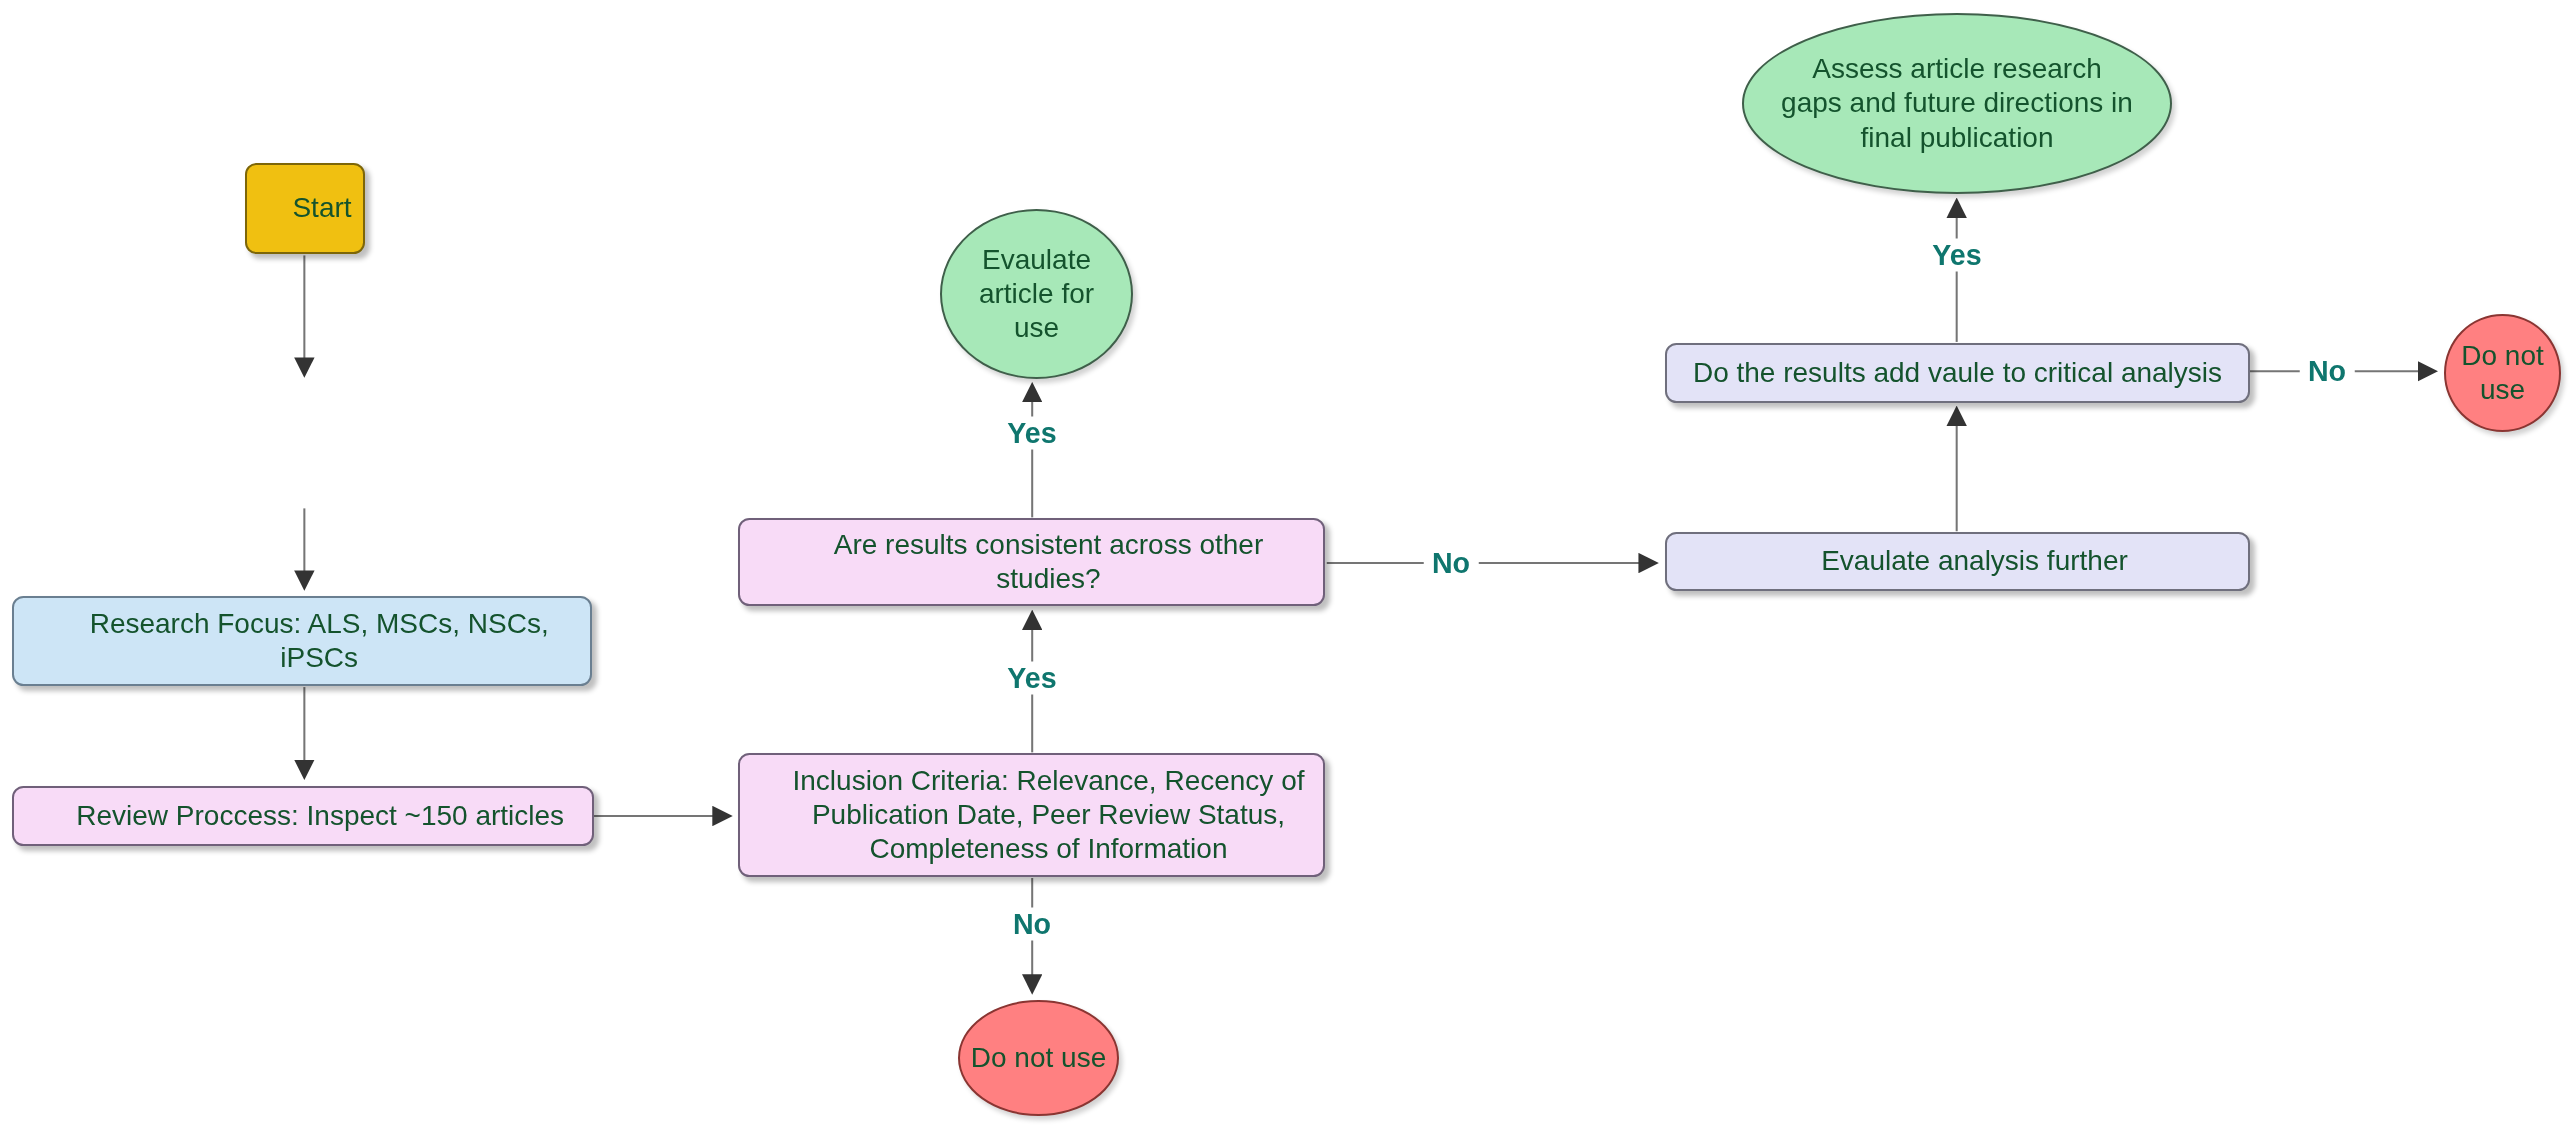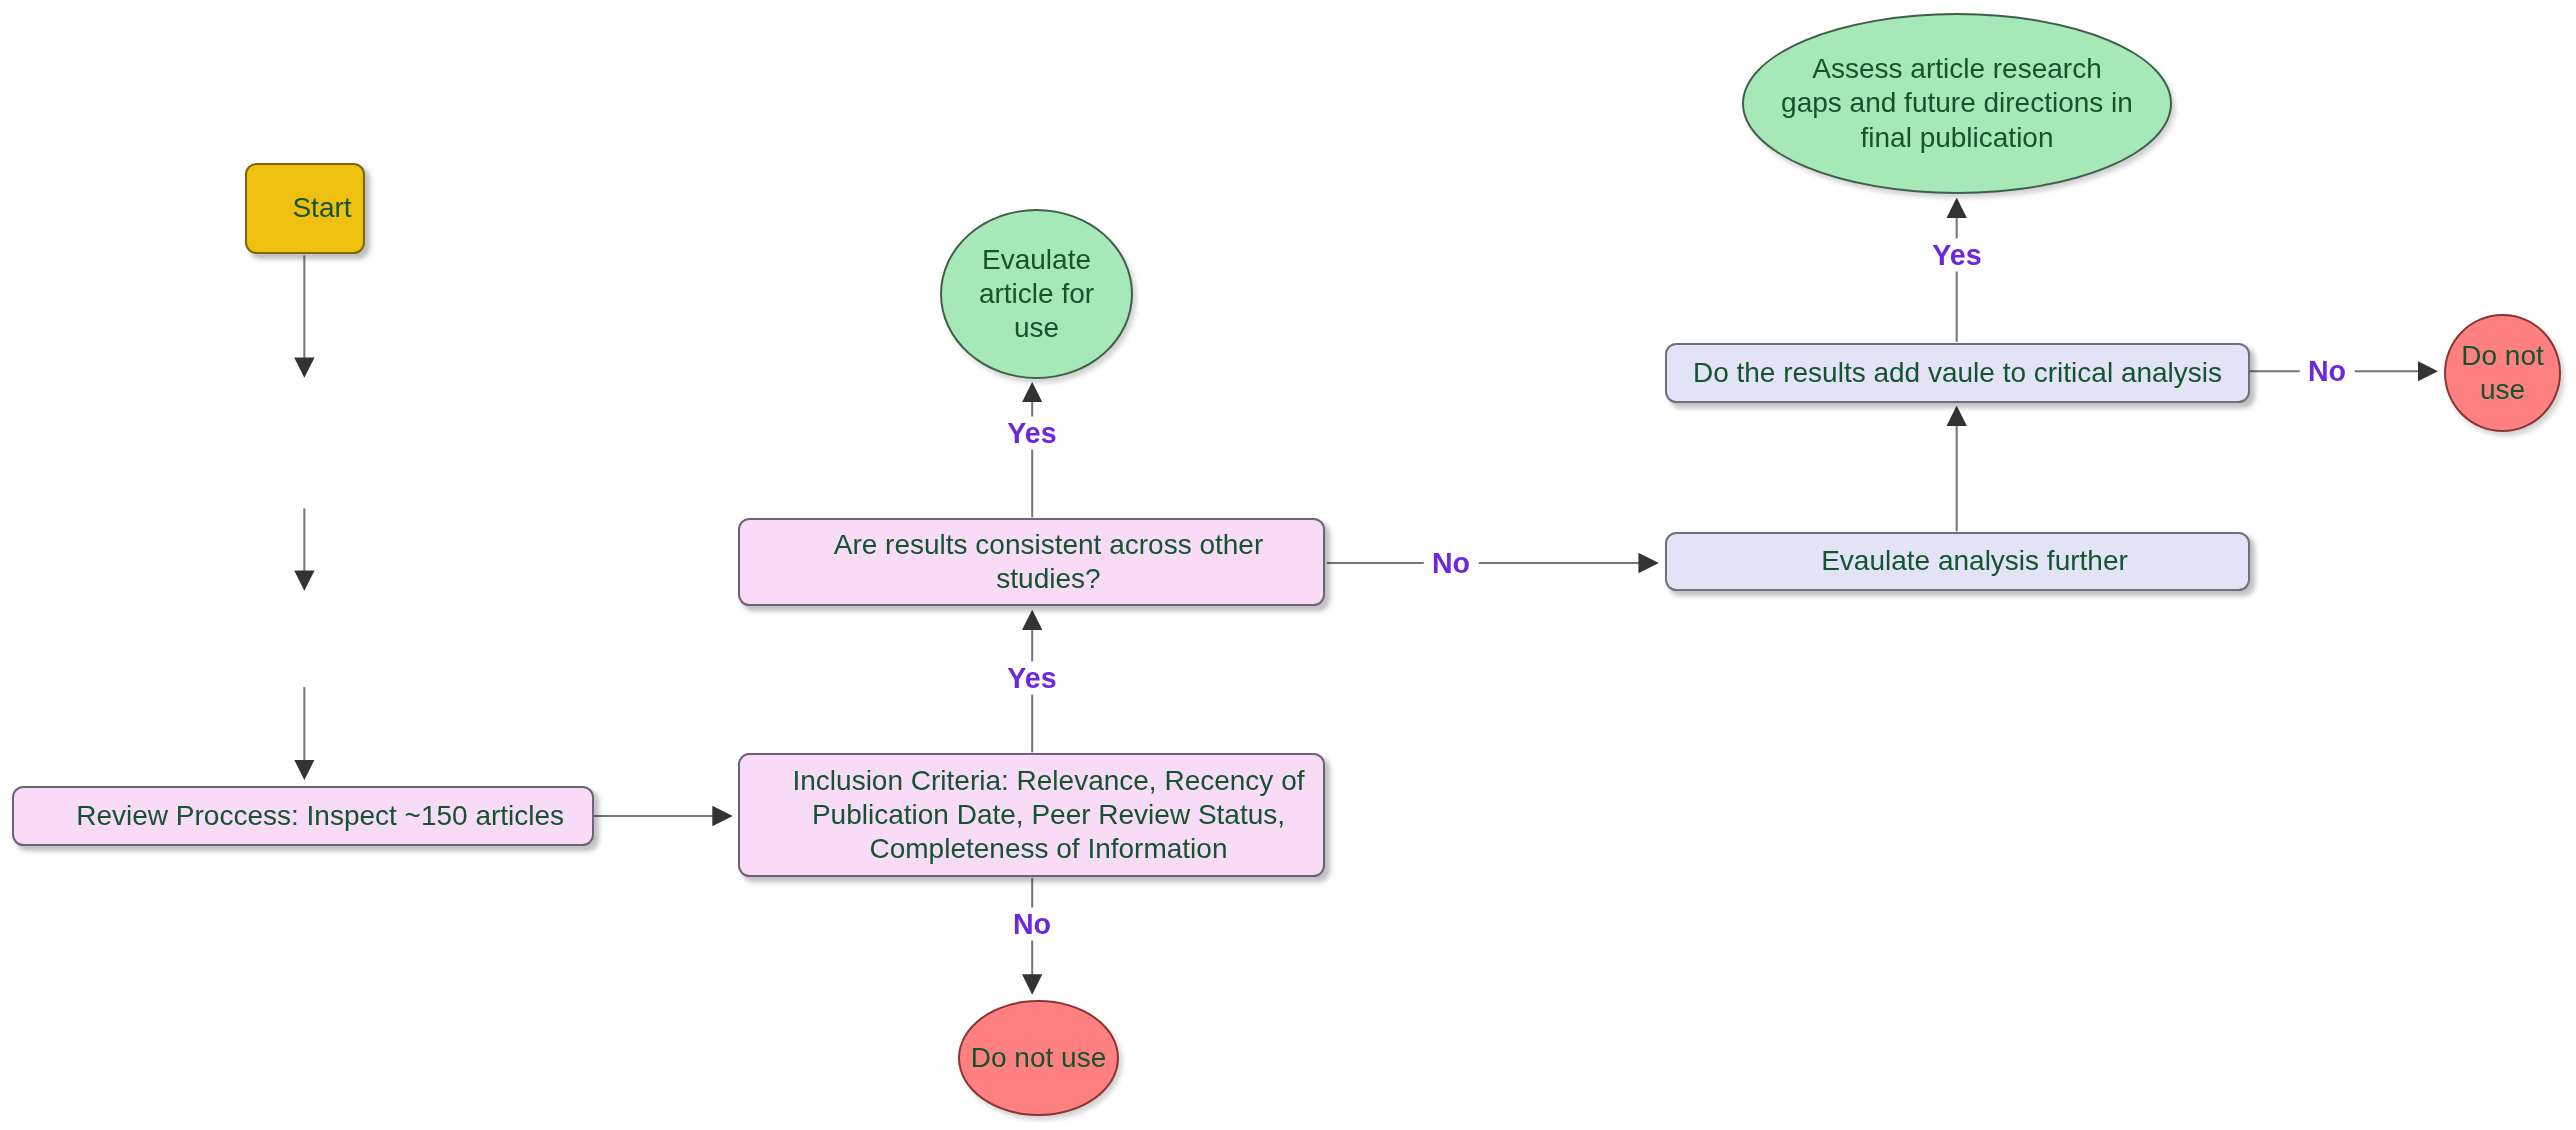--- a/index.html
+++ b/index.html
@@ -26,21 +26,21 @@
   .blue-style   { background:#CDE5F6; border:2.4px solid #6A7F91; }
   .pink-style   { background:#F8DBF7; border:2.4px solid #70607A; }
   .lav-style    { background:#E3E3F7; border:2.4px solid #6F6F7D; }
   .green-style  { background:#A7E8B8; border:2.4px solid #3F5F4A; }
   .red-style    { background:#FF8081; border:2.4px solid #8A3532; }
   .edge-label {
     position:absolute;
     transform:translate(-50%,-50%);
     background:#ffffff;
     padding:0 8.2px;
-    font-size:28.6px; font-weight:bold; color:#6d28d9;
+    font-size:28.6px; font-weight:bold; color:#0f766e;
     white-space:nowrap;
   }
   
   #n-start   { left:245px;  top:163px;  width:120px; height:91px; }
   #n-db      { left:12.2px;   top:384px;  width:580px; height:124px; }
   #n-rf      { left:12.2px;   top:596px;  width:580px; height:90px; }
   #n-rp      { left:12.2px;   top:786px;  width:582px; height:60px;  }
   #n-inc     { left:738px;  top:753px;  width:587px; height:124px; }
   #n-cons    { left:738px;  top:518px;  width:587px; height:88px; }
   #n-evaluse { left:940px; top:209px;  width:193px; height:170px; }
@@ -79,20 +79,22 @@
       <path d="M1626 690 L2028 690" marker-end="url(#arrow)"></path>
       <path d="M2398 651 L2398 502" marker-end="url(#arrow)"></path>
       <path d="M2398 419 L2398 247" marker-end="url(#arrow)"></path>
       <path d="M2757 455 L2983 455" marker-end="url(#arrow)"></path>
     </g>
   </svg>
 
   <div id="n-start" class="node rect start-style">Start</div>
 
 
+  <div id="n-rf" class="node rect blue-style">Research Focus: ALS, MSCs, NSCs,
+iPSCs</div>
 
   <div id="n-rp" class="node rect pink-style">Review Proccess: Inspect ~150 articles</div>
 
   <div id="n-inc" class="node rect pink-style">Inclusion Criteria: Relevance, Recency of
 Publication Date, Peer Review Status,
 Completeness of Information</div>
 
   <div id="n-cons" class="node rect pink-style">Are results consistent across other
 studies?</div>
 

